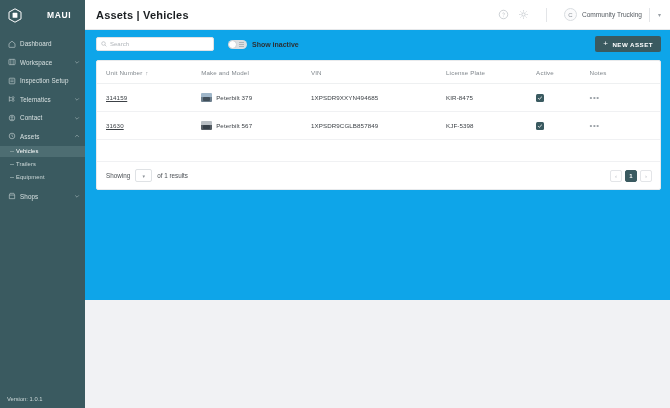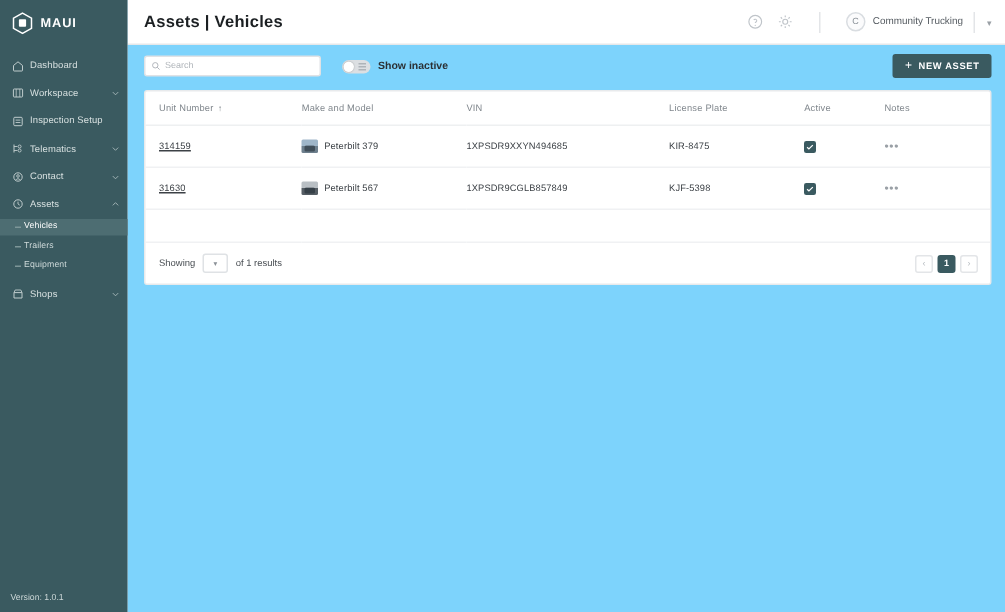--- a/index.html
+++ b/index.html
@@ -29,20 +29,21 @@
   .brand-logo {
     width: 14px; height: 15px;
     display: flex; align-items: center; justify-content: center;
     flex: 0 0 14px;
   }
   .brand-name {
     font-size: 8.5px;
     font-weight: bold;
     letter-spacing: 0.6px;
     color: #ffffff;
+    margin-left: 20px;
   }
   .nav { margin-top: 6px; display: flex; flex-direction: column; }
   .nav-item {
     display: flex; align-items: center;
     height: 15px;
     padding: 0 5px 0 8px;
     gap: 4px;
     cursor: pointer;
     position: relative;
   }
@@ -94,22 +95,22 @@
     width: 85px; height: 18px;
     display: flex; align-items: center;
     padding-left: 7px;
     font-size: 5.8px;
     color: #cdd8d8;
   }
 
   
   .main {
     flex: 1 1 auto;
-    height: 408px;
-    background: #7dd3fc;
+    height: 300px;
+    background: #0ea5e9;
     display: flex; flex-direction: column;
     min-width: 0;
   }
   .topbar {
     height: 30px;
     background: #ffffff;
     display: flex; align-items: center;
     padding: 0 9px 0 11px;
     border-bottom: 1px solid #e6e8ea;
     flex: 0 0 30px;

